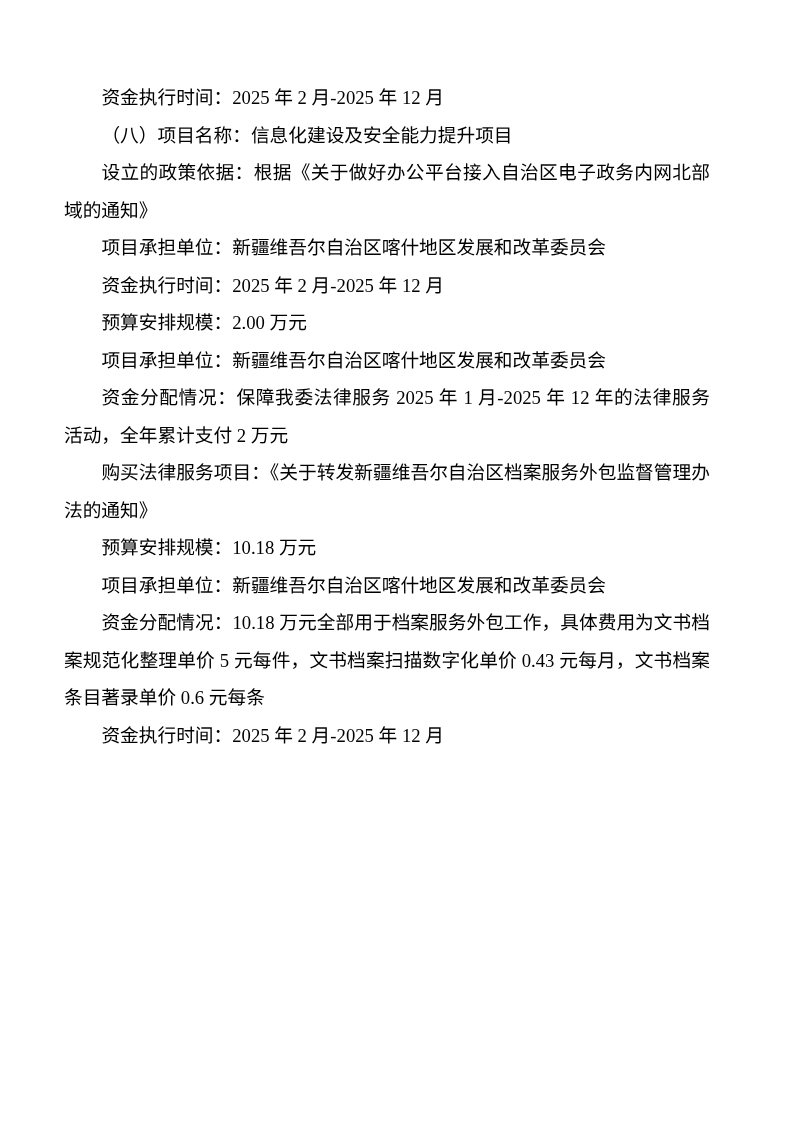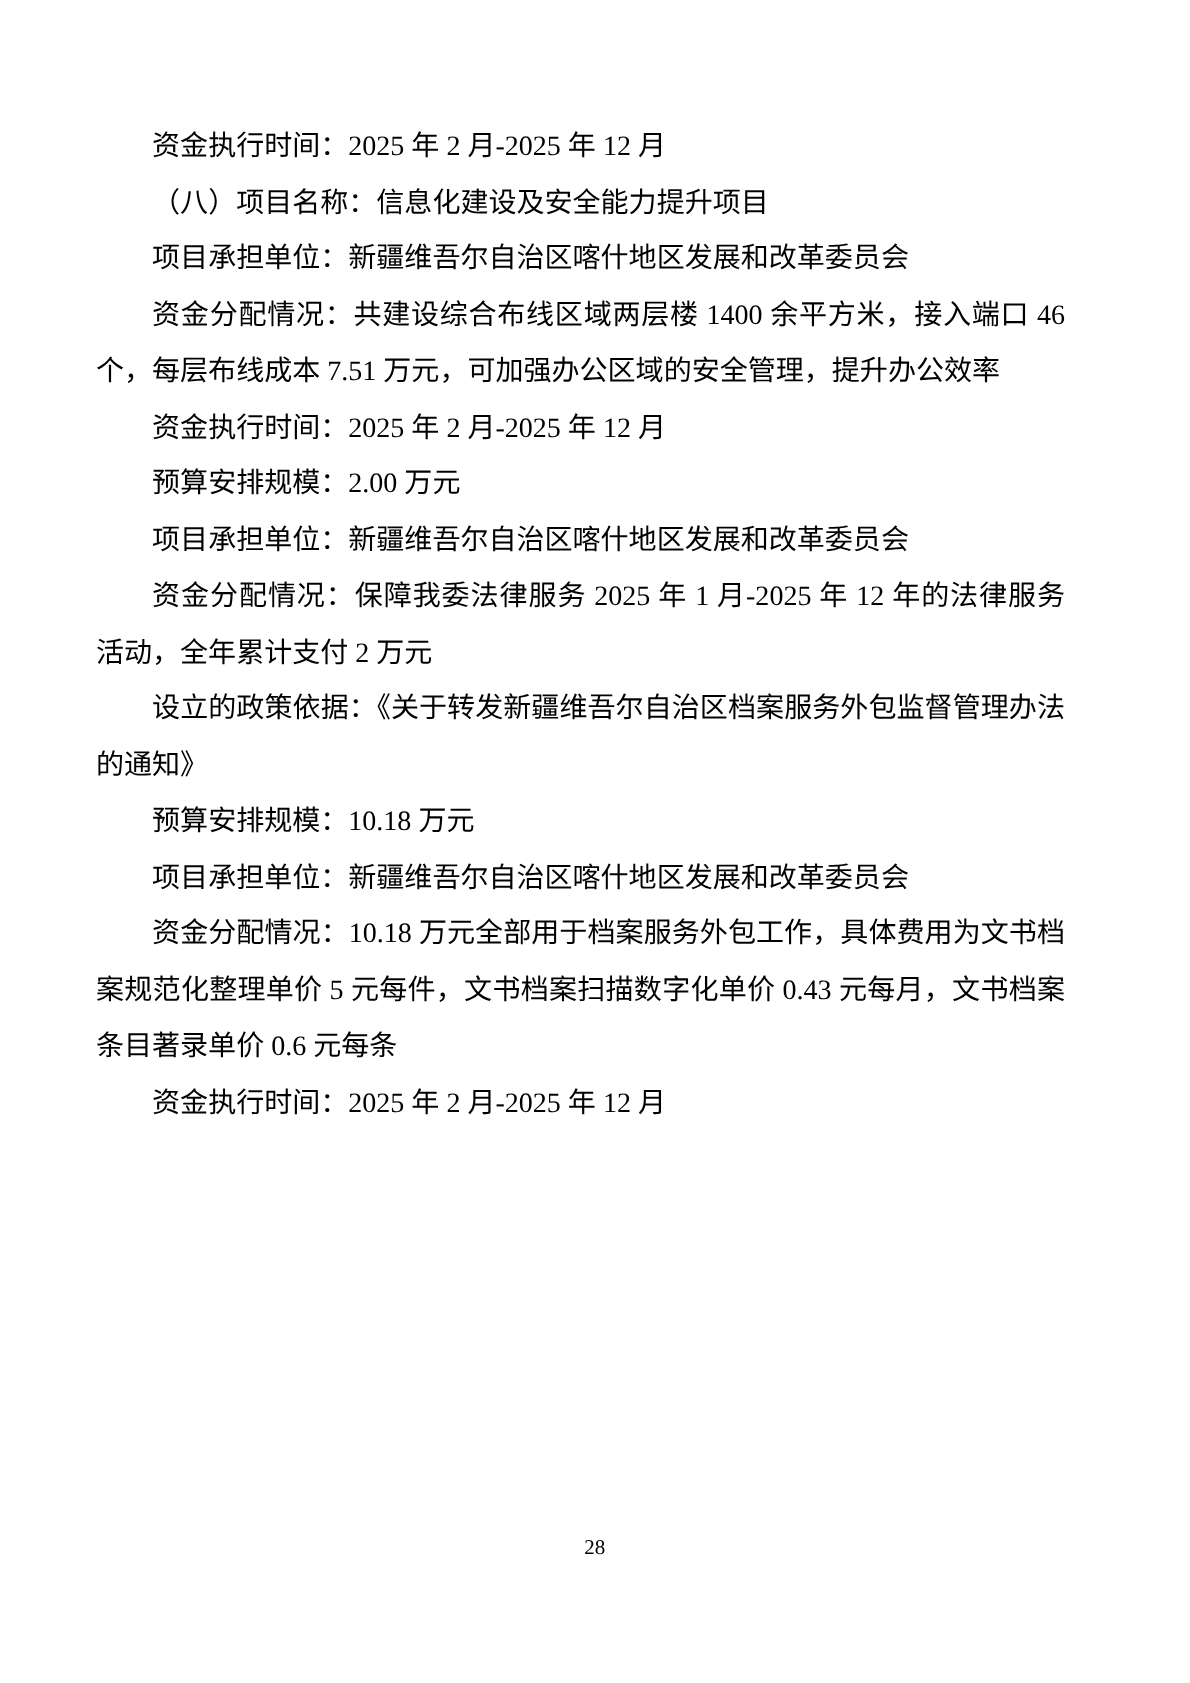--- a/index.html
+++ b/index.html
@@ -45,28 +45,25 @@
     color: #000000;
   }
 </style>
 </head>
 <body>
 
 <div class="page">
   <main class="doc-body" id="doc-body">
       <p>资金执行时间：2025 年 2 月-2025 年 12 月</p>
       <p>（八）项目名称：信息化建设及安全能力提升项目</p>
+      <p>设立的政策依据：根据《关于做好办公平台接入自治区电子政务内网北部域的通知》</p>
       <p>项目承担单位：新疆维吾尔自治区喀什地区发展和改革委员会</p>
-      <p>资金分配情况：共建设综合布线区域两层楼 1400 余平方米，接入端口 46 个，每层布线成本 7.51 万元，可加强办公区域的安全管理，提升办公效率</p>
       <p>资金执行时间：2025 年 2 月-2025 年 12 月</p>
       <p>预算安排规模：2.00 万元</p>
       <p>项目承担单位：新疆维吾尔自治区喀什地区发展和改革委员会</p>
       <p>资金分配情况：保障我委法律服务 2025 年 1 月-2025 年 12 年的法律服务活动，全年累计支付 2 万元</p>
-      <p>设立的政策依据：《关于转发新疆维吾尔自治区档案服务外包监督管理办法的通知》</p>
+      <p>购买法律服务项目：《关于转发新疆维吾尔自治区档案服务外包监督管理办法的通知》</p>
       <p>预算安排规模：10.18 万元</p>
       <p>项目承担单位：新疆维吾尔自治区喀什地区发展和改革委员会</p>
       <p>资金分配情况：10.18 万元全部用于档案服务外包工作，具体费用为文书档案规范化整理单价 5 元每件，文书档案扫描数字化单价 0.43 元每月，文书档案条目著录单价 0.6 元每条</p>
       <p>资金执行时间：2025 年 2 月-2025 年 12 月</p>
     </main>
-  <footer class="page-footer">
-    <span class="page-number">28</span>
-  </footer>
 </div>
 
 </body></html>

